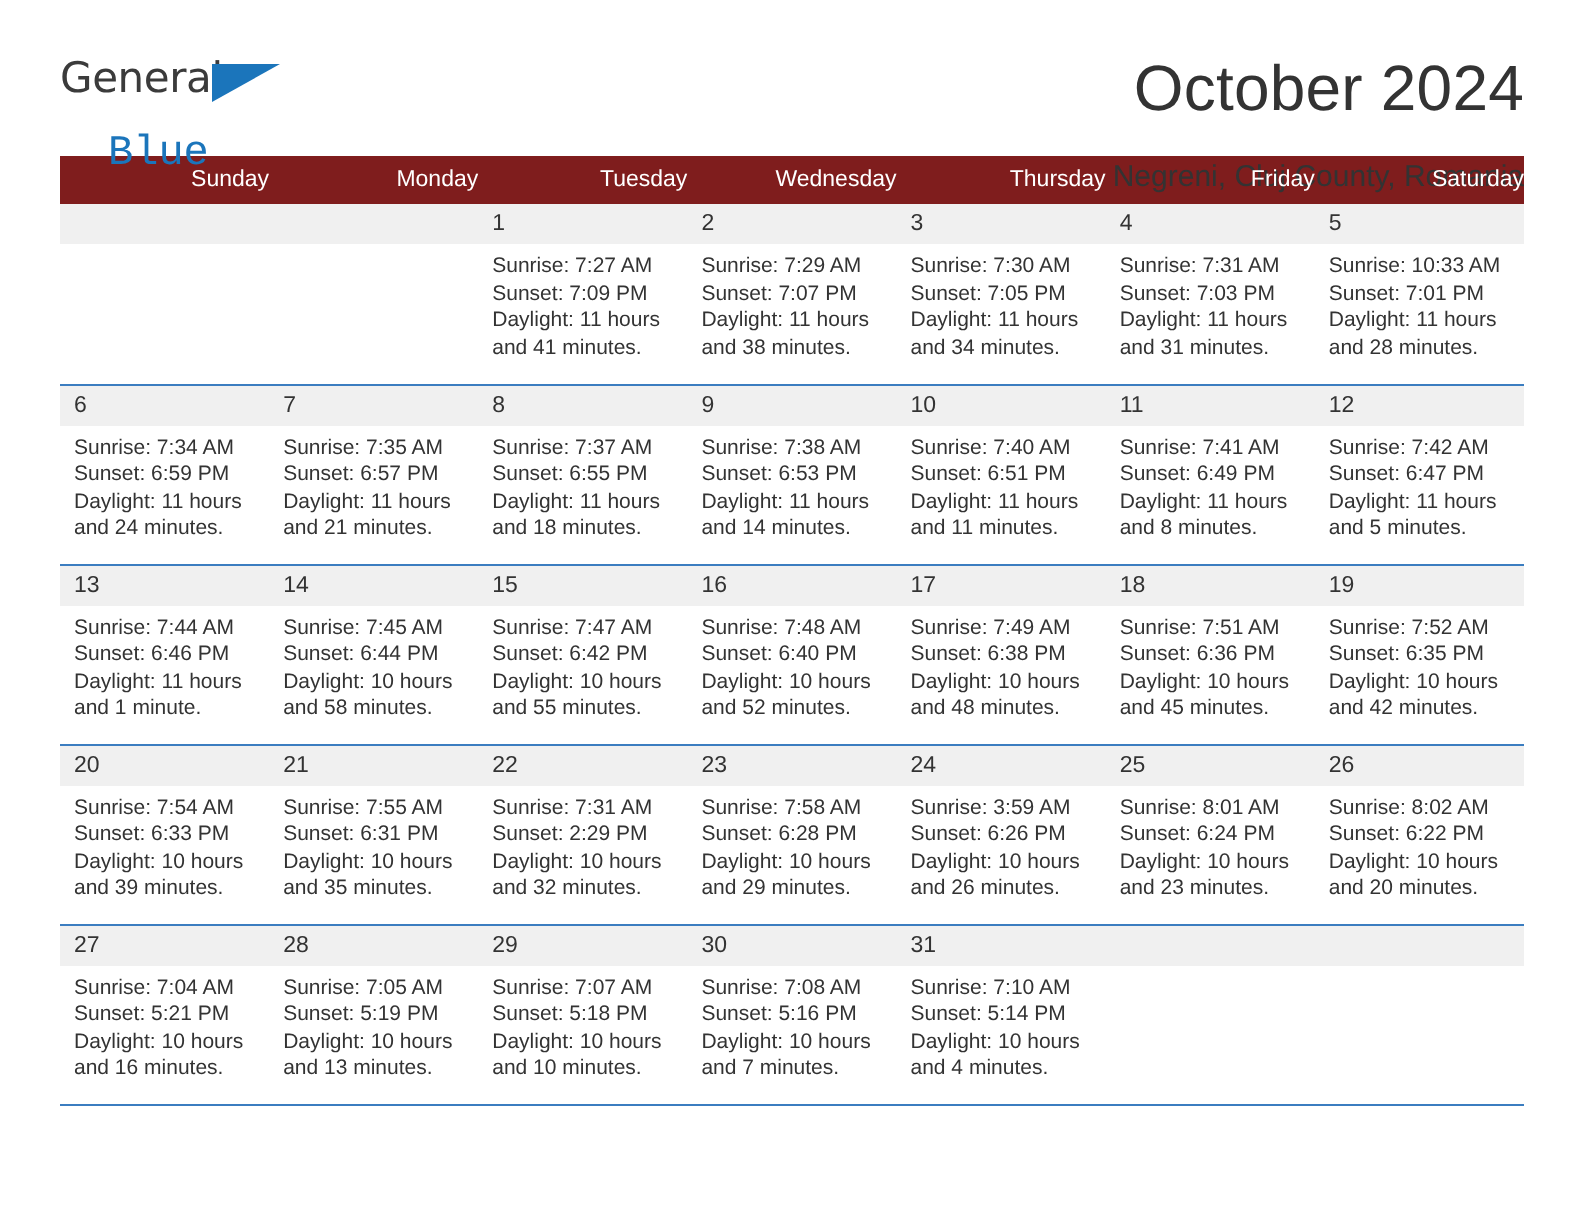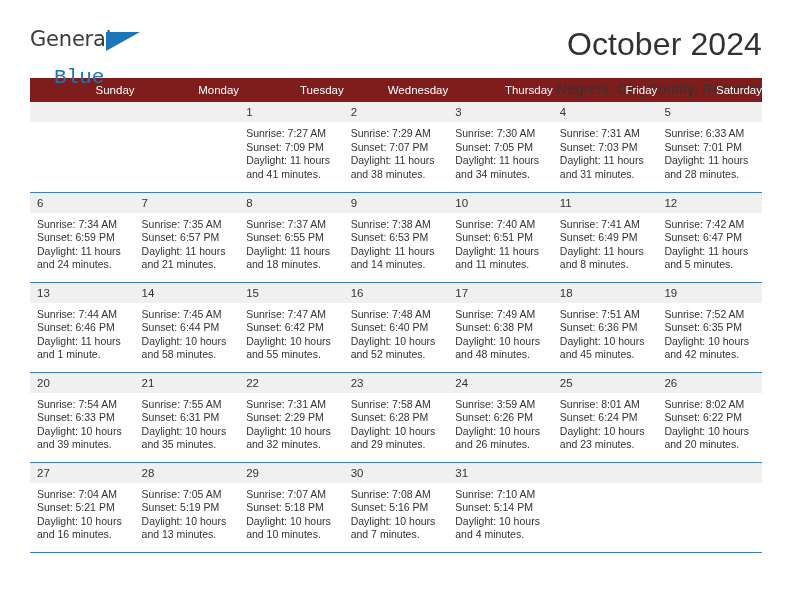--- a/index.html
+++ b/index.html
@@ -208,21 +208,21 @@
             <div class="info">
               <div>Sunrise: 7:31 AM</div>
               <div>Sunset: 7:03 PM</div>
               <div>Daylight: 11 hours</div>
               <div>and 31 minutes.</div>
             </div>
           </td>
           <td>
             <span class="daynum">5</span>
             <div class="info">
-              <div>Sunrise: 6:33 AM</div>
+              <div>Sunrise: 10:33 AM</div>
               <div>Sunset: 7:01 PM</div>
               <div>Daylight: 11 hours</div>
               <div>and 28 minutes.</div>
             </div>
           </td>
         </tr>
         <tr>
           <td>
             <span class="daynum">6</span>
             <div class="info">

